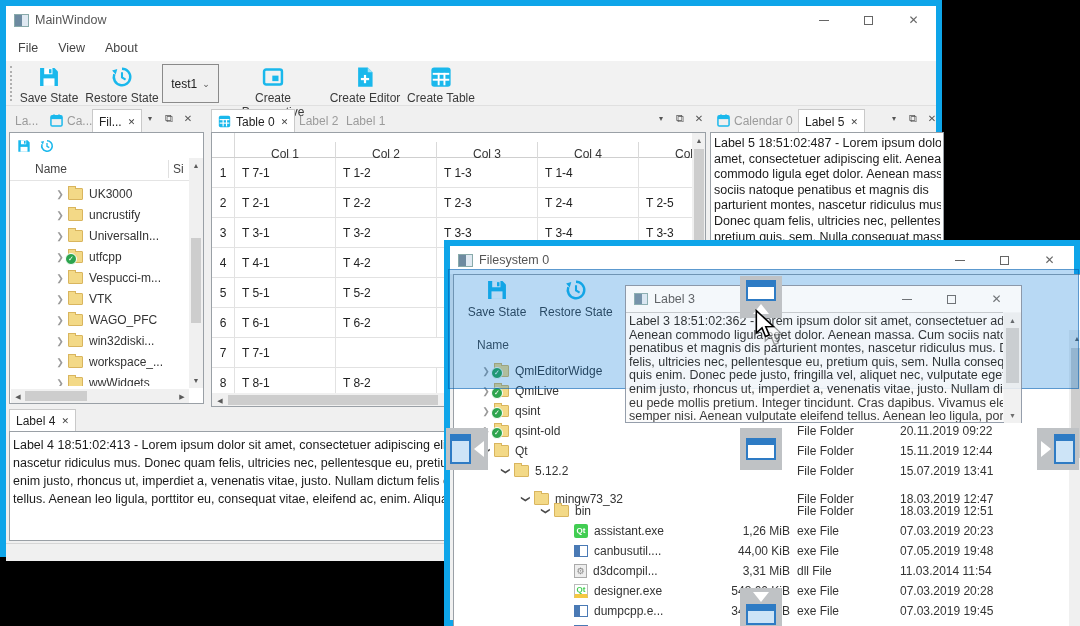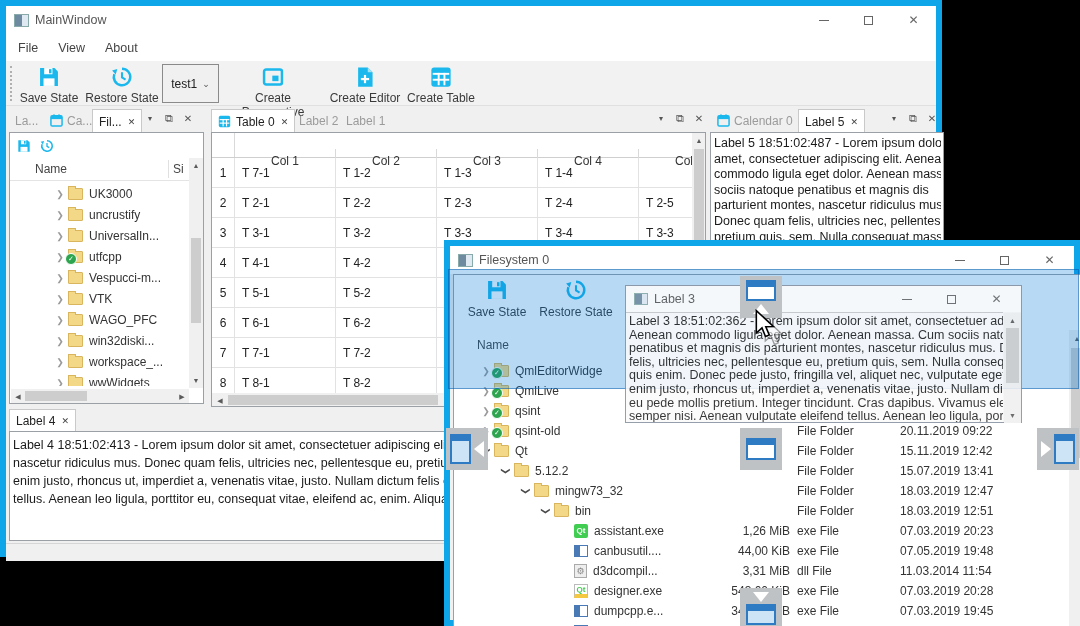--- a/index.html
+++ b/index.html
@@ -26,21 +26,21 @@
   .chev.open { transform:rotate(90deg); color:#4a4a4a; }
   .folder { position:relative; display:inline-block; width:15px; height:12px; background:#f3d987; border:1px solid #d9b55e; border-radius:1px; margin-right:6px; }
   .folder:before { content:""; position:absolute; top:-3px; left:-1px; width:6px; height:2px; background:#f3d987; border:1px solid #d9b55e; border-bottom:none; }
   .fcheck:after { content:"\2713"; position:absolute; left:-4px; bottom:-3px; width:10px; height:10px; background:#2da44e; border:1px solid #fff; border-radius:50%; color:#fff; font-size:7px; line-height:9px; text-align:center; }
   .treerow { position:absolute; left:0; right:0; height:21px; display:flex; align-items:center; white-space:nowrap; }
   .fsrow { position:absolute; left:0; height:20px; display:flex; align-items:center; white-space:nowrap; }
   .txtline { white-space:nowrap; overflow:hidden; font-size:12.5px; color:#1a1a1a; }
   .sb { position:absolute; background:#f0f0f0; }
   .sb-thumb { position:absolute; background:#cdcdcd; }
   .sb-ar { position:absolute; color:#5a5a5a; font-size:7px; line-height:1; text-align:center; }
-  .hcell { position:absolute; top:16px; height:100%; display:flex; align-items:center; justify-content:center; border-right:1px solid #d9d9d9; font-size:12px; color:#333; }
+  .hcell { position:absolute; top:9px; height:100%; display:flex; align-items:center; justify-content:center; border-right:1px solid #d9d9d9; font-size:12px; color:#333; }
   .tcell { position:absolute; top:0; height:100%; display:flex; align-items:center; border-right:1px solid #e2e2e2; padding-left:7px; font-size:12px; color:#222; }
   .ind { position:absolute; background:#bfc2c5; z-index:40; }
   .ind-glyph { position:absolute; background:#cde4f7; border:2px solid #2e7bc4; }
   .ind-glyph:before { content:""; position:absolute; left:0; top:0; right:0; height:5px; background:#2e7bc4; }
   .tri { position:absolute; width:0; height:0; }
   #overlay-blue { position:absolute; background:rgba(0,120,215,0.28); border:1px solid rgba(0,90,170,0.5); z-index:20; }
   .mini-icon { position:absolute; }
 </style>
 </head>
 <body>
@@ -305,21 +305,20 @@
               <div class="tcell" style="left: 0px; width: 23px; justify-content: center; padding-left: 0px;">6</div>
               <div class="tcell" style="left: 23px; width: 101px;">T 6-1</div>
               <div class="tcell" style="left: 124px; width: 101px;">T 6-2</div>
               <div class="tcell" style="left: 225px; width: 101px;">T 6-3</div>
               <div class="tcell" style="left: 326px; width: 101px;">T 6-4</div>
               <div class="tcell" style="left: 427px; width: 101px;">T 6-5</div>
             </div>
             <div style="position: absolute; left: 0px; top: 180px; width: 528px; height: 30px; border-bottom: 1px solid rgb(226, 226, 226);">
               <div class="tcell" style="left: 0px; width: 23px; justify-content: center; padding-left: 0px;">7</div>
               <div class="tcell" style="left: 23px; width: 101px;">T 7-1</div>
-              <div class="tcell" style="left: 124px; width: 101px;">T 7-2</div>
               <div class="tcell" style="left: 225px; width: 101px;">T 7-3</div>
               <div class="tcell" style="left: 326px; width: 101px;">T 7-4</div>
               <div class="tcell" style="left: 427px; width: 101px;">T 7-5</div>
             </div>
             <div style="position: absolute; left: 0px; top: 210px; width: 528px; height: 30px; border-bottom: 1px solid rgb(226, 226, 226);">
               <div class="tcell" style="left: 0px; width: 23px; justify-content: center; padding-left: 0px;">8</div>
               <div class="tcell" style="left: 23px; width: 101px;">T 8-1</div>
               <div class="tcell" style="left: 124px; width: 101px;">T 8-2</div>
               <div class="tcell" style="left: 225px; width: 101px;">T 8-3</div>
               <div class="tcell" style="left: 326px; width: 101px;">T 8-4</div>
@@ -446,30 +445,30 @@
             <span class="folder fcheck"></span>
             <span>qsint-old</span>
             <span style="position: absolute; left: 343px;">File Folder</span>
             <span style="position: absolute; left: 446px;">20.11.2019 09:22</span>
           </div>
           <div class="fsrow" style="top: 80px; width: 615px; padding-left: 24px;">
             <span class="chev open">❯</span>
             <span class="folder"></span>
             <span>Qt</span>
             <span style="position: absolute; left: 343px;">File Folder</span>
-            <span style="position: absolute; left: 446px;">15.11.2019 12:42</span>
+            <span style="position: absolute; left: 446px;">15.11.2019 12:44</span>
           </div>
           <div class="fsrow" style="top: 100px; width: 615px; padding-left: 44px;">
             <span class="chev open">❯</span>
             <span class="folder"></span>
             <span>5.12.2</span>
             <span style="position: absolute; left: 343px;">File Folder</span>
             <span style="position: absolute; left: 446px;">15.07.2019 13:41</span>
           </div>
-          <div class="fsrow" style="top: 120px; width: 615px; padding-left: 64px;">
+          <div class="fsrow" style="top: 128px; width: 615px; padding-left: 64px;">
             <span class="chev open">❯</span>
             <span class="folder"></span>
             <span>mingw73_32</span>
             <span style="position: absolute; left: 343px;">File Folder</span>
             <span style="position: absolute; left: 446px;">18.03.2019 12:47</span>
           </div>
           <div class="fsrow" style="top: 140px; width: 615px; padding-left: 84px;">
             <span class="chev open">❯</span>
             <span class="folder"></span>
             <span>bin</span>

